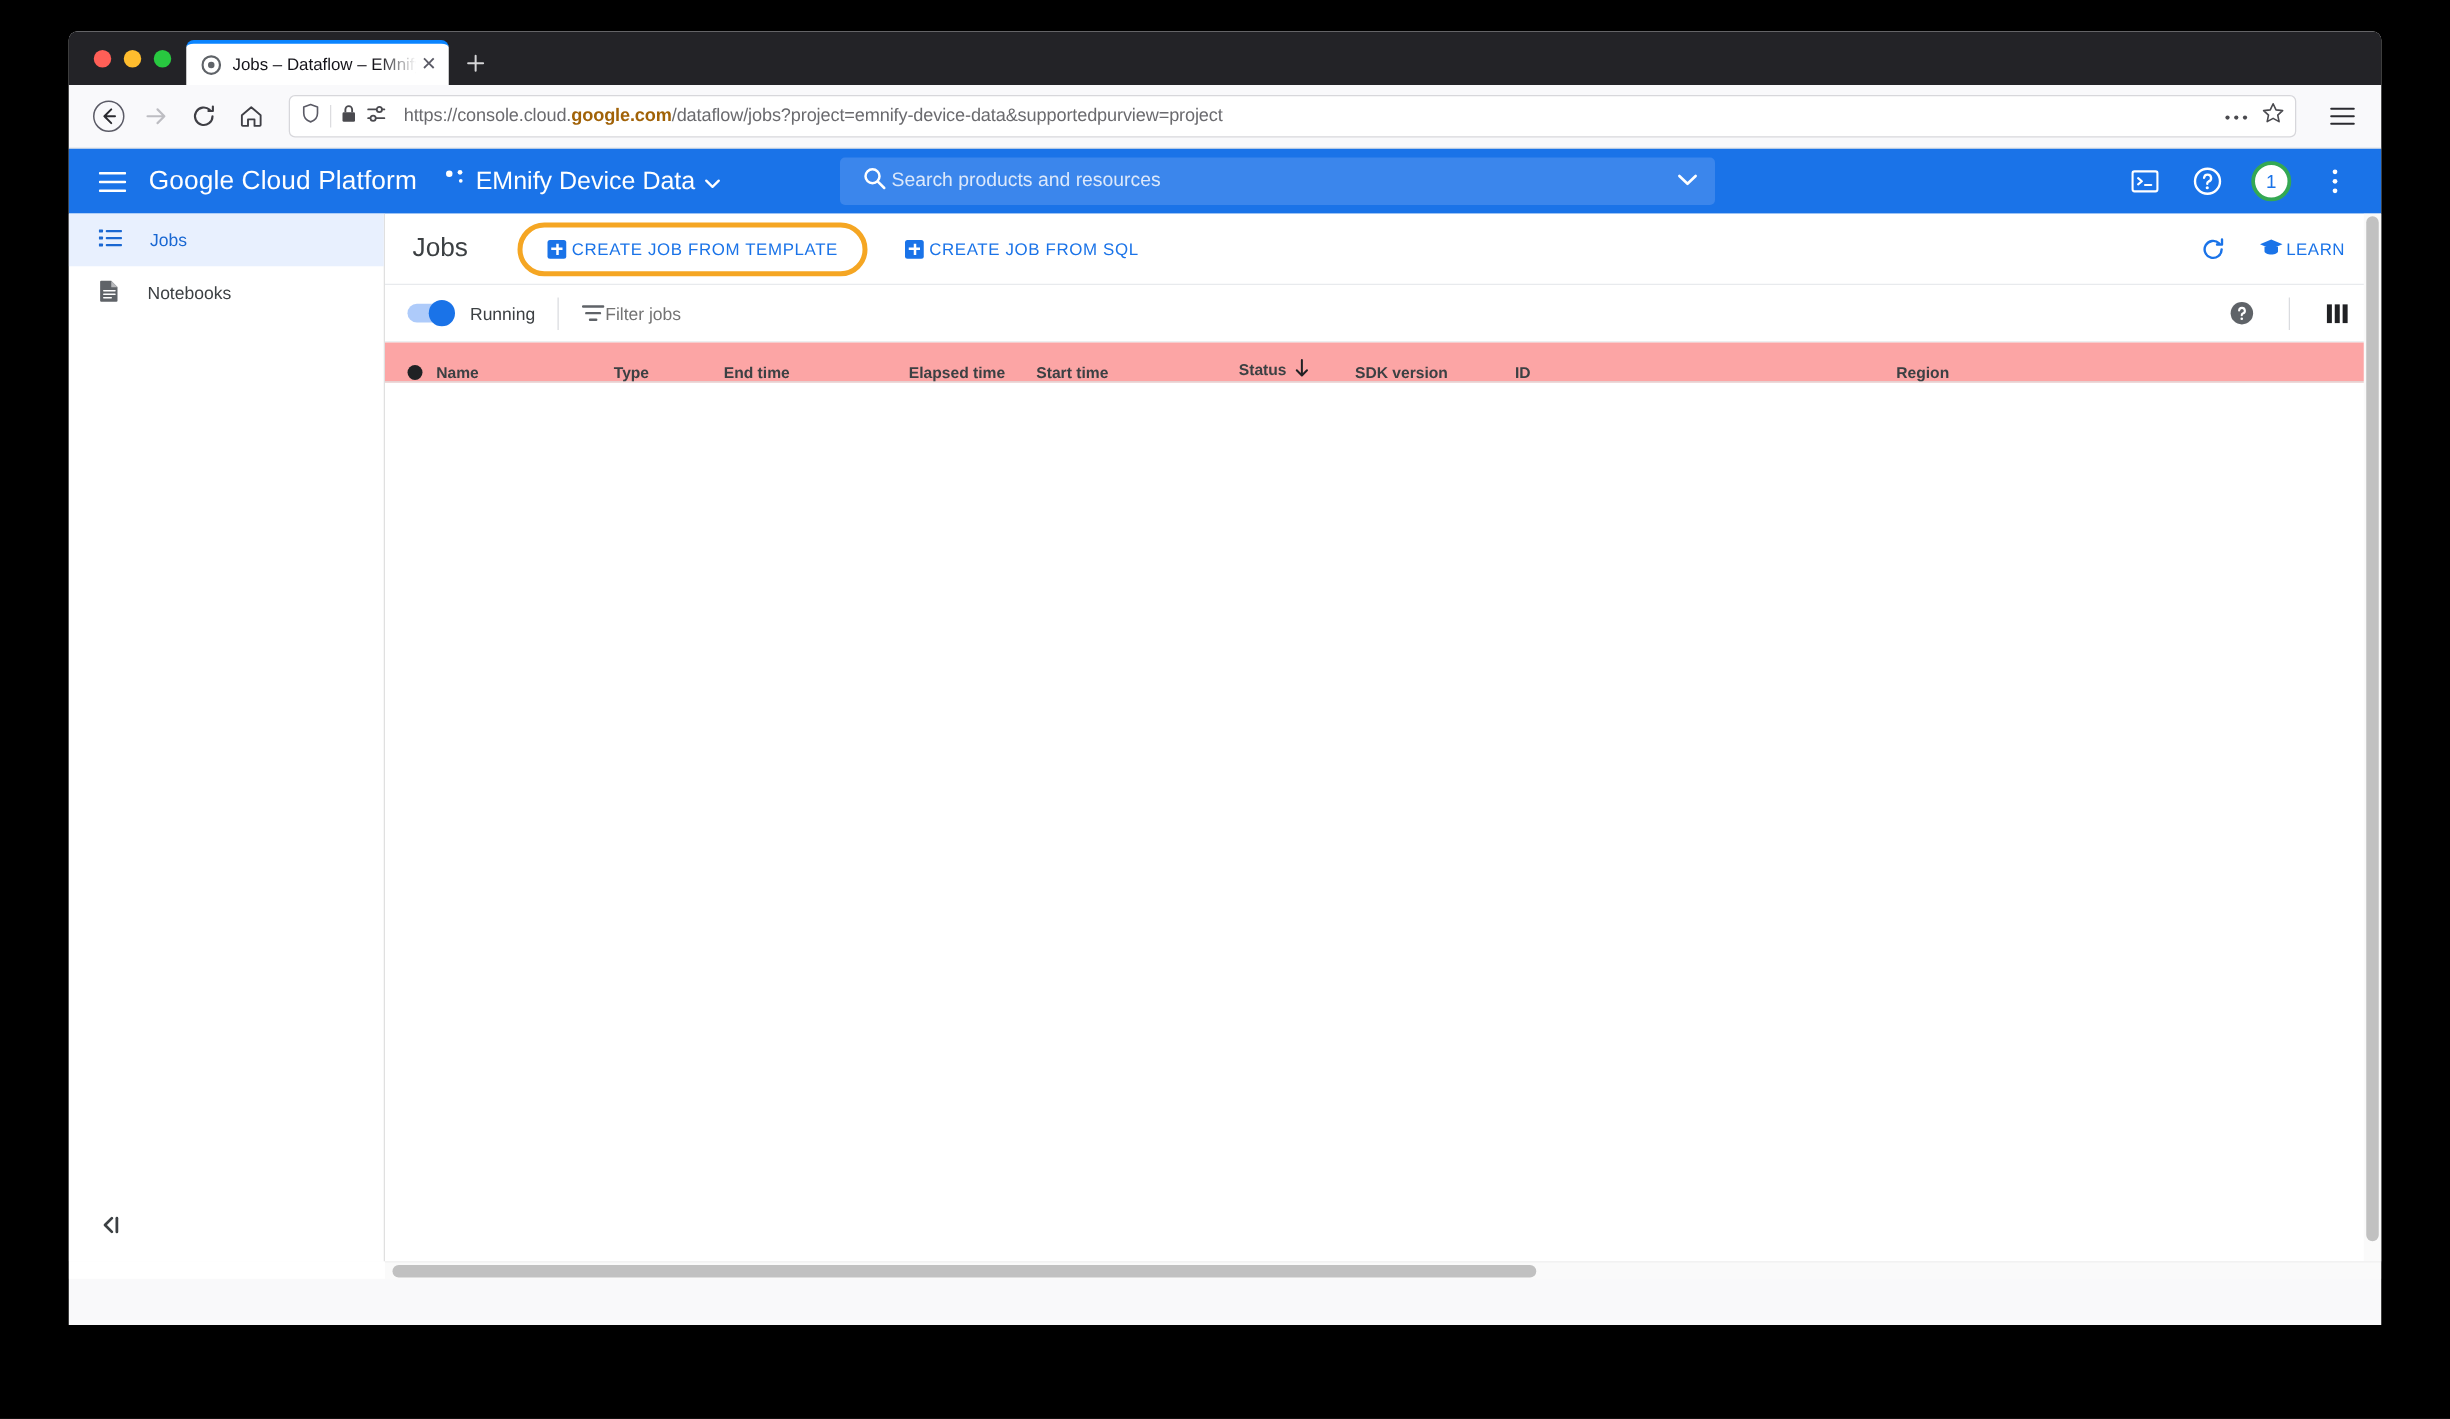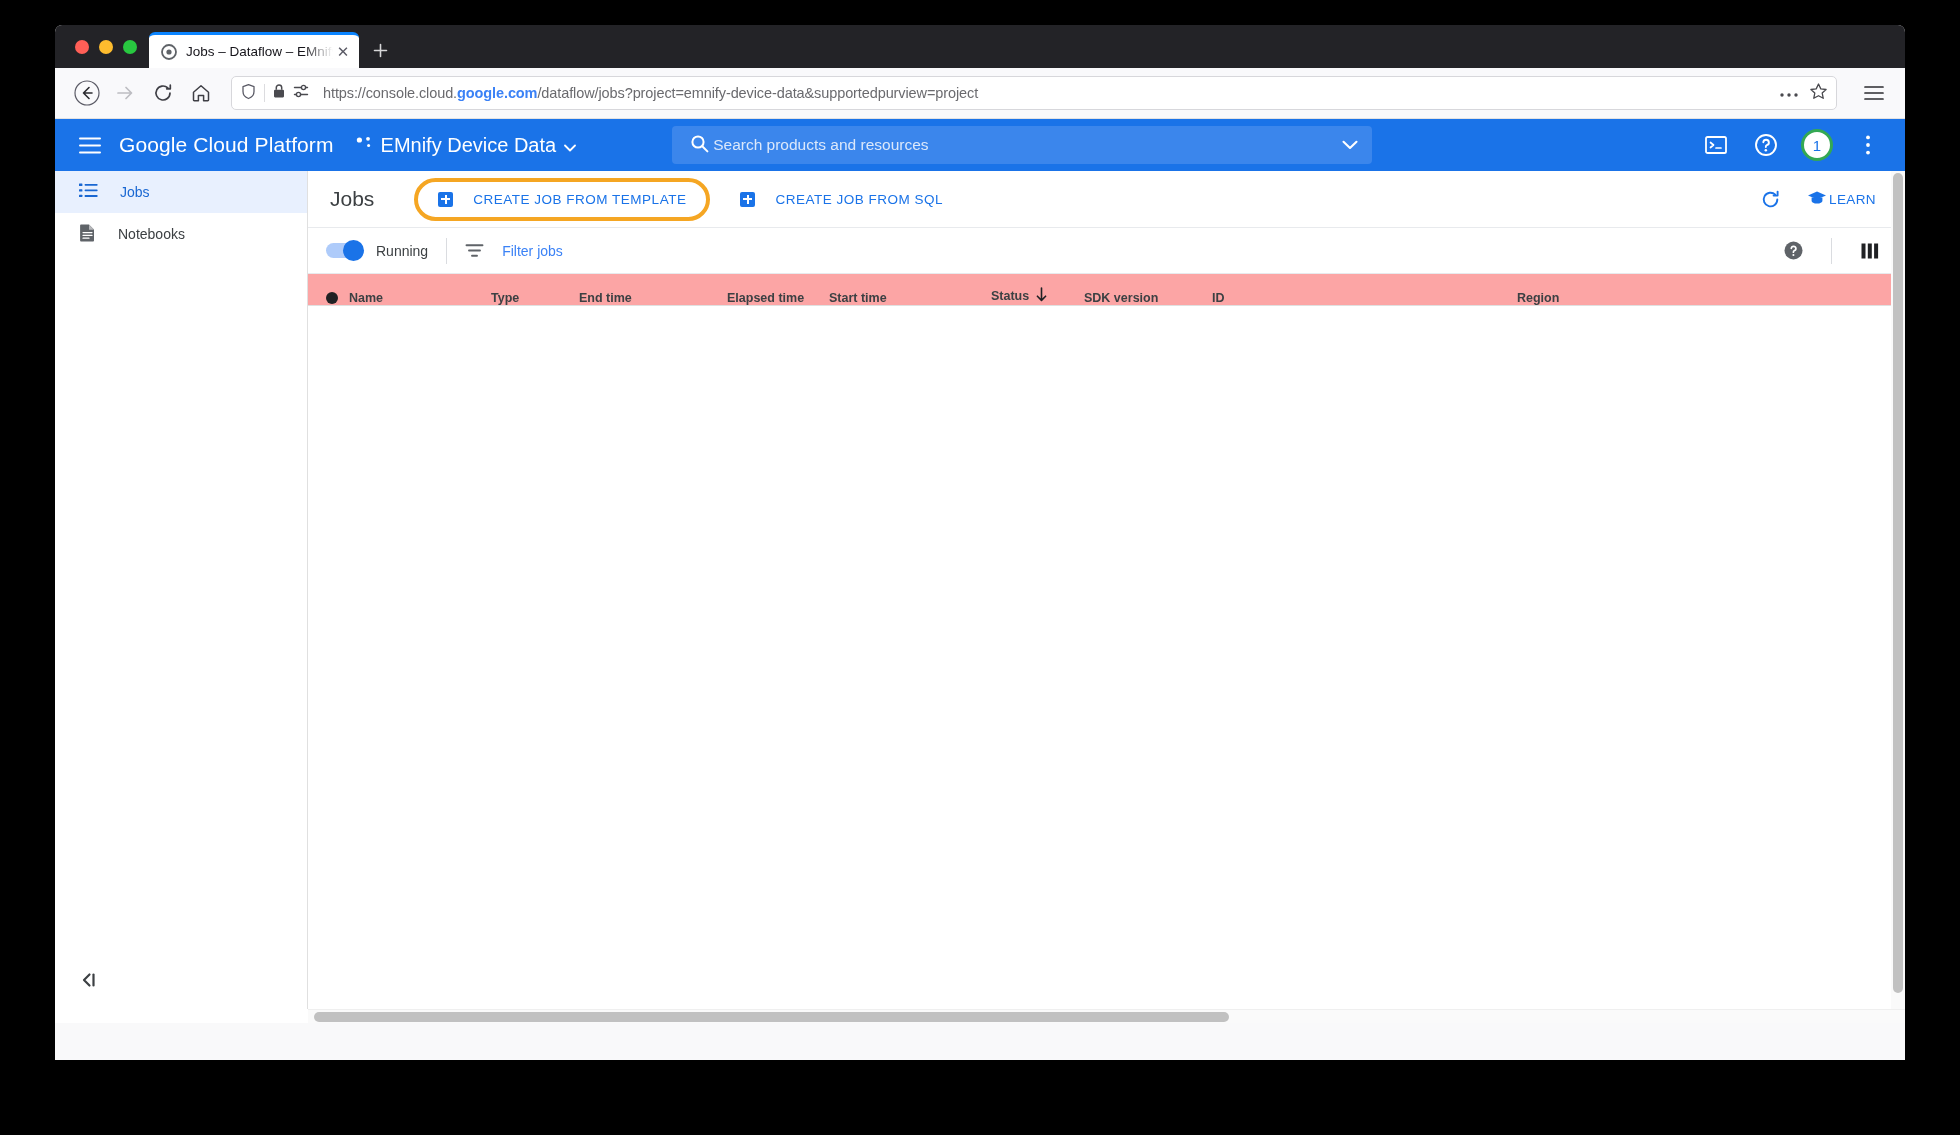--- a/index.html
+++ b/index.html
@@ -98,21 +98,21 @@
   }
   .url-ident { display: flex; align-items: center; gap: 7px; padding-right: 7px; }
   .url-sep { width: 1px; height: 18px; background: #dcdcdf; }
   #url-text {
     flex: 1;
     font-size: 14.5px;
     color: #6a6a6e;
     white-space: nowrap; overflow: hidden;
     letter-spacing: -0.1px;
   }
-  #url-text b { color: #3b82f6; font-weight: 700; }
+  #url-text b { color: #a16207; font-weight: 700; }
   .url-actions { display: flex; align-items: center; gap: 10px; padding-left: 8px; color: #4a4a4f; }
   #hamburger-menu {
     width: 34px; height: 34px;
     display: flex; align-items: center; justify-content: center;
     margin-left: 8px;
   }
 
   
   #gcp-header {
     height: 52px;
@@ -243,21 +243,21 @@
   }
   #page-title {
     font-size: 21px;
     color: #3c4043;
     font-weight: 400;
     margin-right: 34px;
     white-space: nowrap;
   }
   .action-link {
     display: flex; align-items: center;
-    gap: 20px;
+    gap: 4px;
     color: #1a73e8;
     font-size: 13.5px;
     font-weight: 500;
     letter-spacing: 0.5px;
     white-space: nowrap;
     padding: 6px 8px;
   }
   .plus-box {
     width: 15px; height: 15px;
     background: #1a73e8;
@@ -316,22 +316,21 @@
     border-radius: 50%;
     background: #1a73e8;
   }
   #running-label {
     font-size: 14px; color: #3c4043;
     margin-left: 14px; white-space: nowrap;
   }
   .vdiv { width: 1px; height: 26px; background: #dadce0; margin: 0 18px; }
   #filter-icon { color: #5f6368; display: flex; align-items: center; }
   #filter-placeholder {
-    font-size: 14px; color: #3b82f6;
-    margin-left: 18px;
+    font-size: 14px; color: #737373;
   }
   #filter-toolbar-right {
     margin-left: auto;
     display: flex; align-items: center;
     gap: 0;
   }
   .tb-icon {
     width: 40px; height: 40px;
     display: flex; align-items: center; justify-content: center;
     color: #5f6368;

